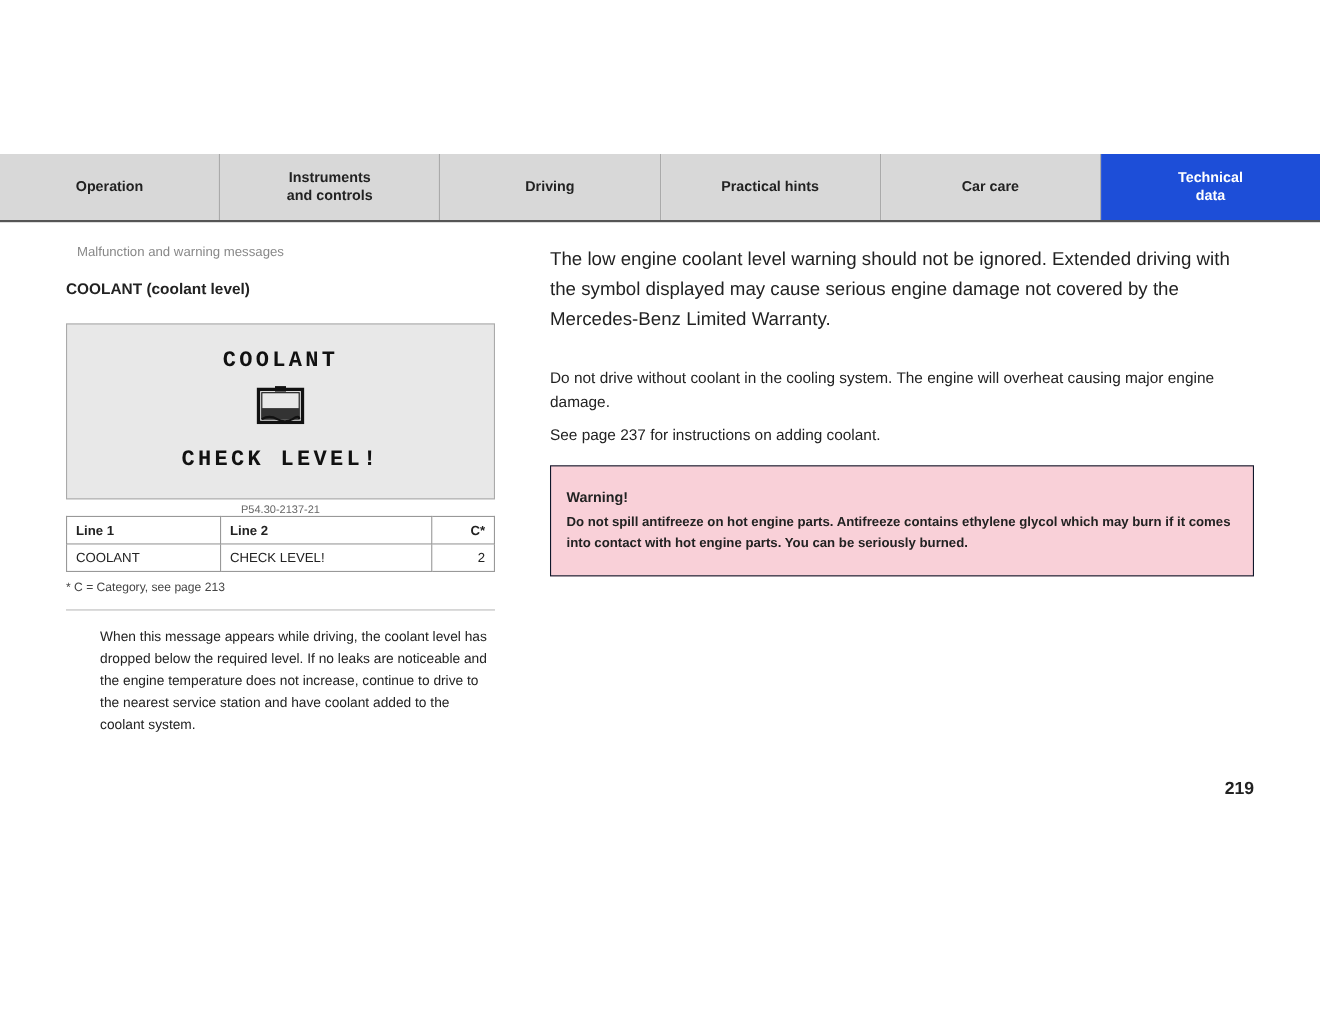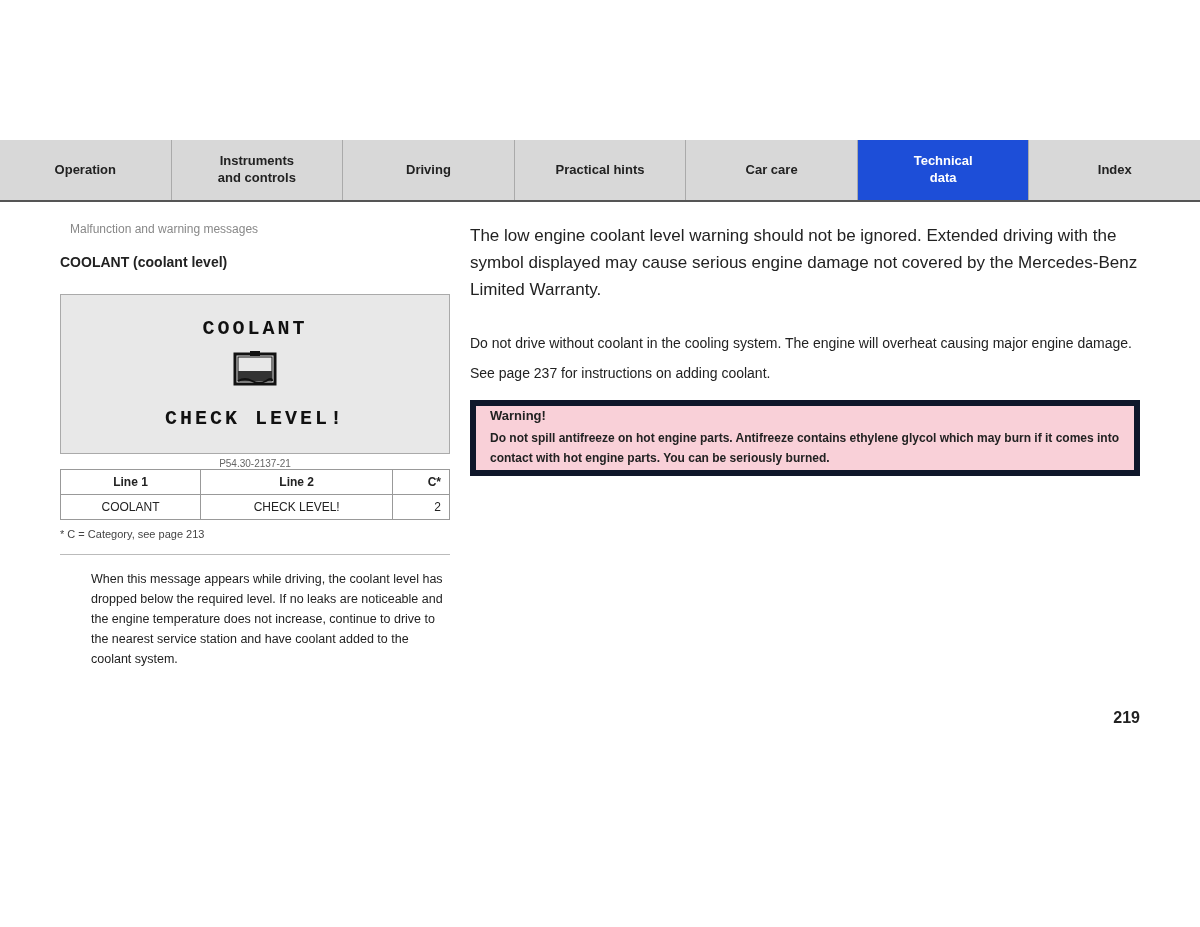--- a/index.html
+++ b/index.html
@@ -47,20 +47,21 @@
     }
     .nav-tab.light {
       background: #d8d8d8;
       color: #222;
     }
 
     
     .content {
       display: flex;
       padding: 20px 60px;
+      gap: 30px;
     }
 
     .left-col {
       flex: 0 0 390px;
       max-width: 390px;
     }
 
     .right-col {
       flex: 1;
       padding-left: 20px;
@@ -121,21 +122,21 @@
     
     .data-table {
       width: 100%;
       border-collapse: collapse;
       font-size: 12px;
       margin-bottom: 8px;
     }
     .data-table th, .data-table td {
       border: 1px solid #999;
       padding: 5px 8px;
-      text-align: center;
+      text-align: left;
     }
     .data-table th {
       background: #fff;
       font-weight: bold;
     }
     .data-table td:last-child {
       text-align: right;
     }
     .data-table th:last-child {
       text-align: right;
@@ -171,22 +172,22 @@
     .note-item {
       font-size: 14px;
       line-height: 1.6;
       margin-bottom: 8px;
       color: #222;
     }
 
     
     .warning-box {
       background: #f9d0d8;
-      border: 6px solid #0f172a;
-      padding: 2px 14px;
+      border: 1px solid #0f172a;
+      padding: 20px 14px;
       margin-top: 16px;
     }
     .warning-title {
       font-weight: bold;
       font-size: 13px;
       margin-bottom: 6px;
     }
     .warning-text {
       font-size: 12px;
       font-weight: bold;
@@ -213,21 +214,20 @@
 
 <nav class="nav-bar">
   <div class="nav-tab light">Operation</div>
   <div class="nav-tab light" style="white-space:pre-line">Instruments
 and controls</div>
   <div class="nav-tab light">Driving</div>
   <div class="nav-tab light">Practical hints</div>
   <div class="nav-tab light">Car care</div>
   <div class="nav-tab dark-gray" style="white-space:pre-line">Technical
 data</div>
-  <div class="nav-tab light">Index</div>
 </nav>
 
 <div class="content">
 
   <div class="left-col">
     <div class="breadcrumb">Malfunction and warning messages</div>
     <div class="section-title">COOLANT (coolant level)</div>
 
     <div class="display-box">
       <div class="display-content">COOLANT</div>

